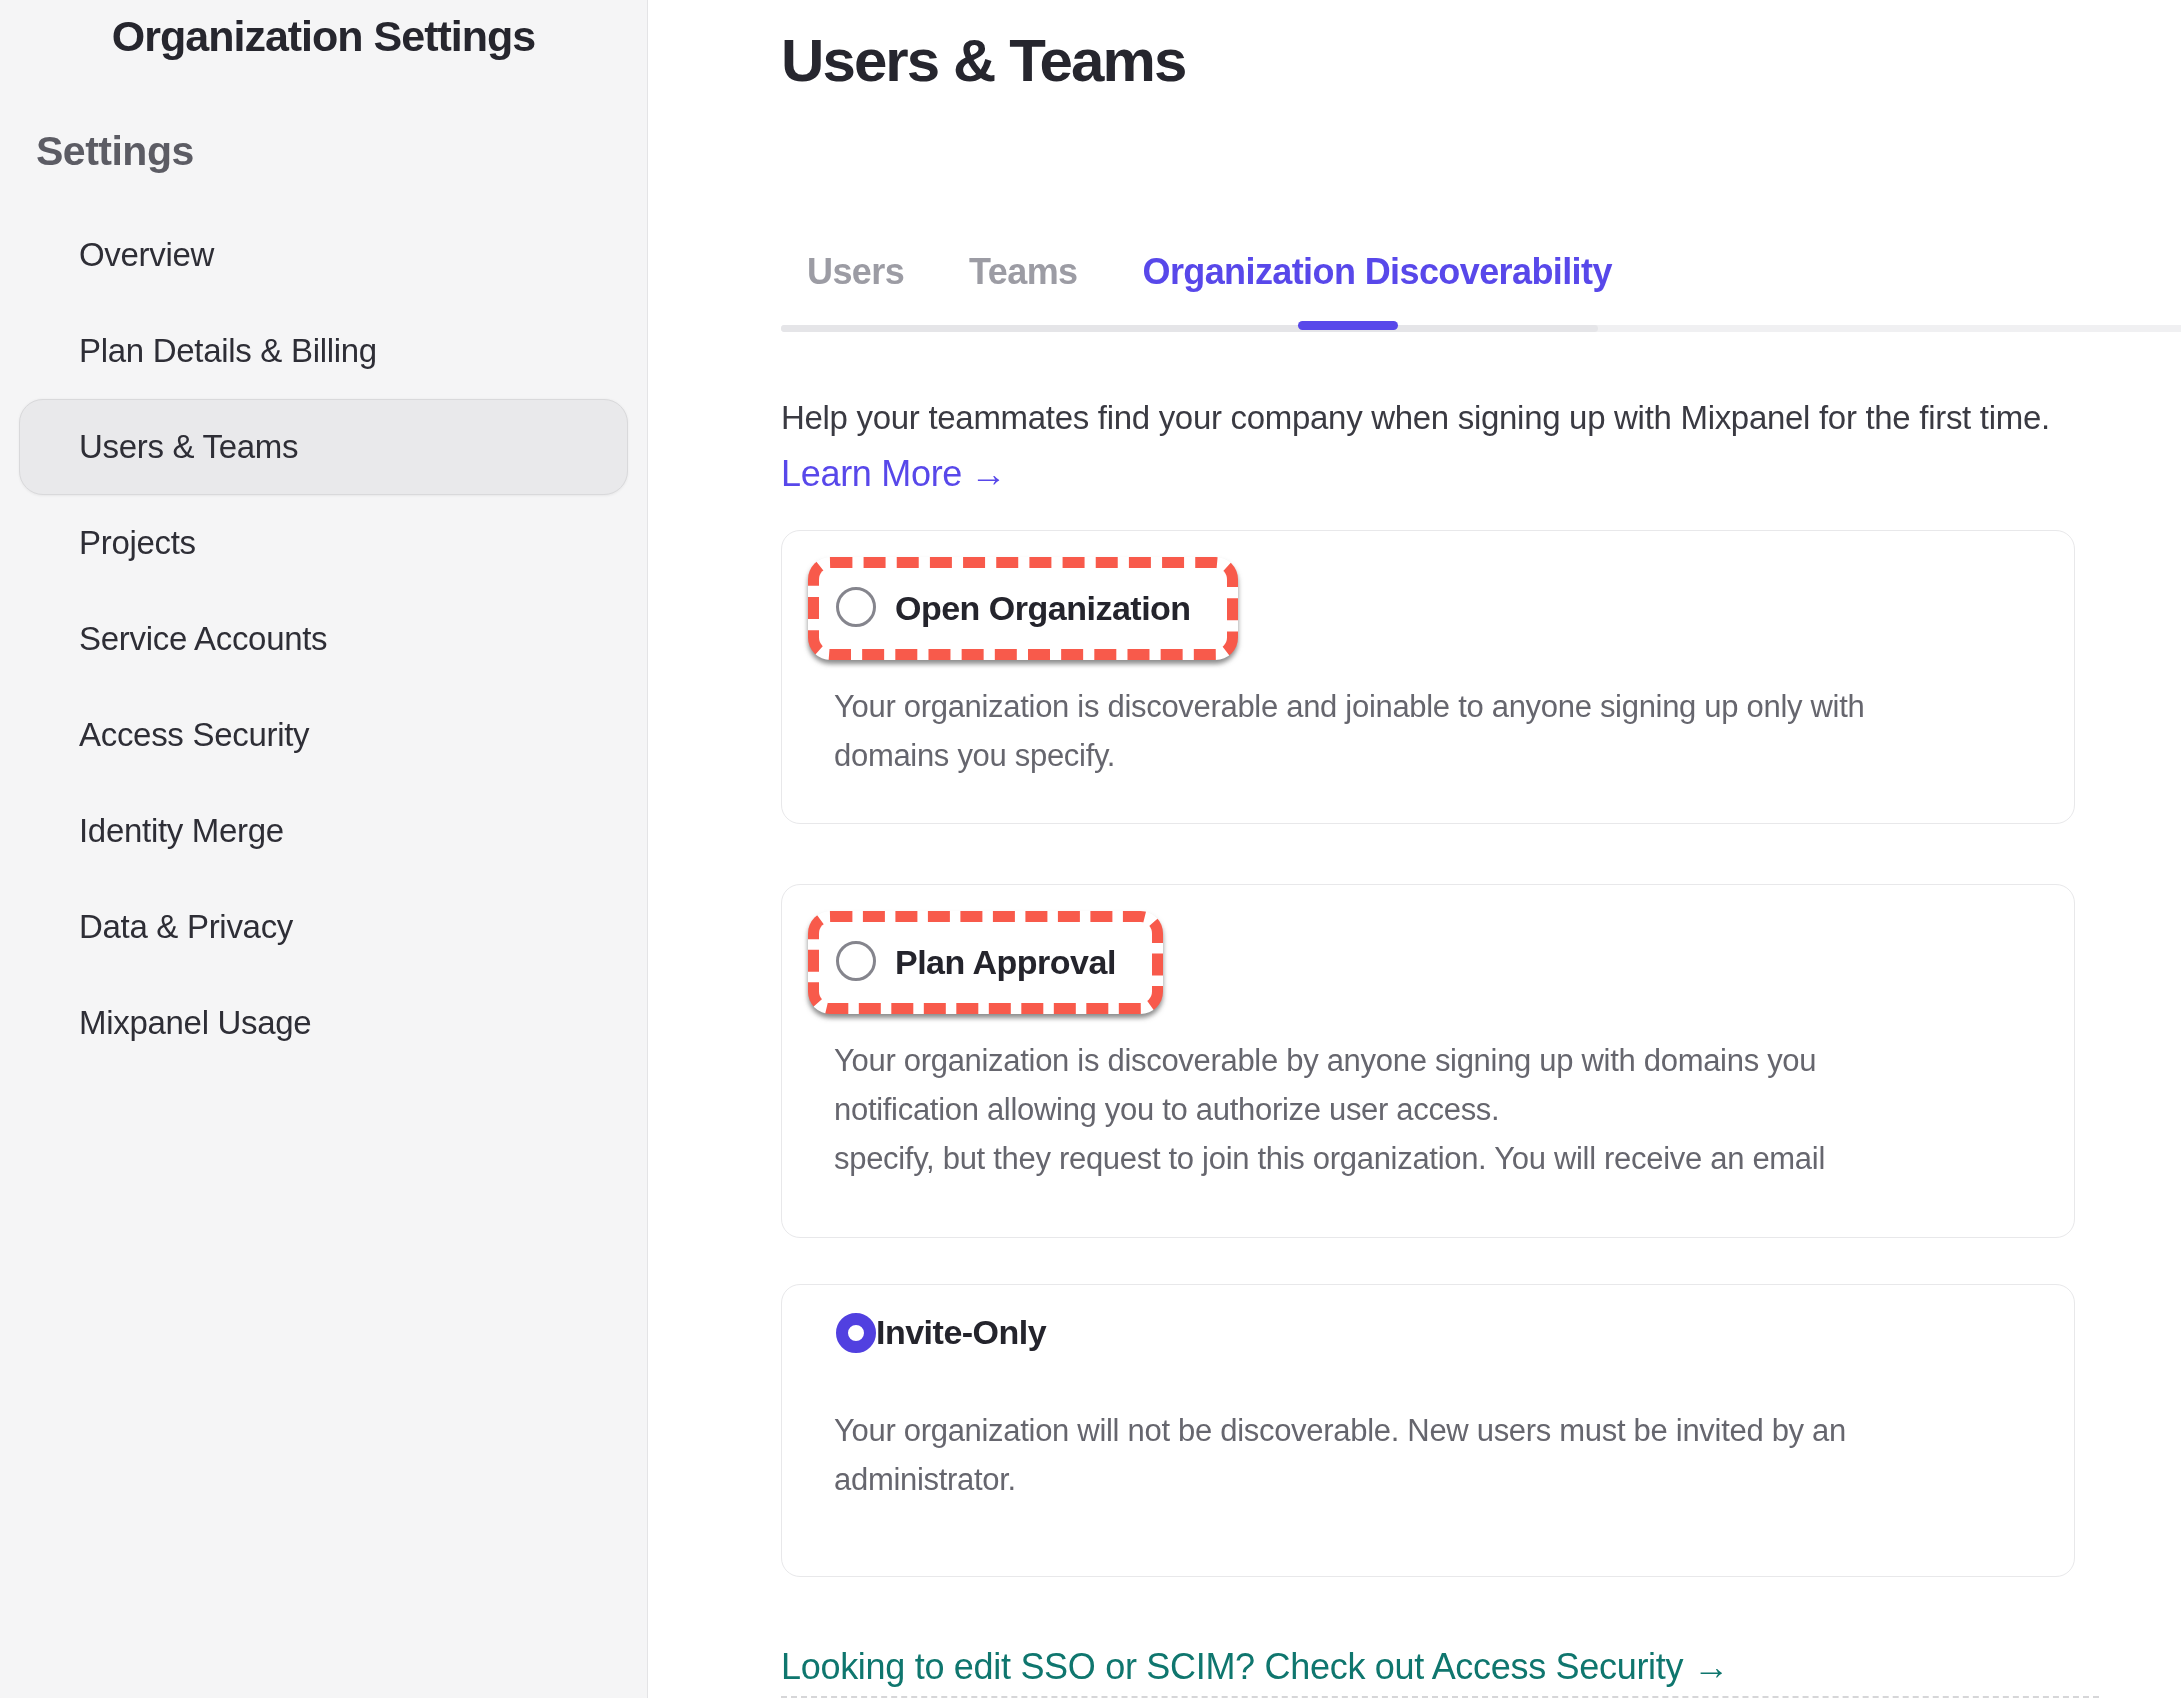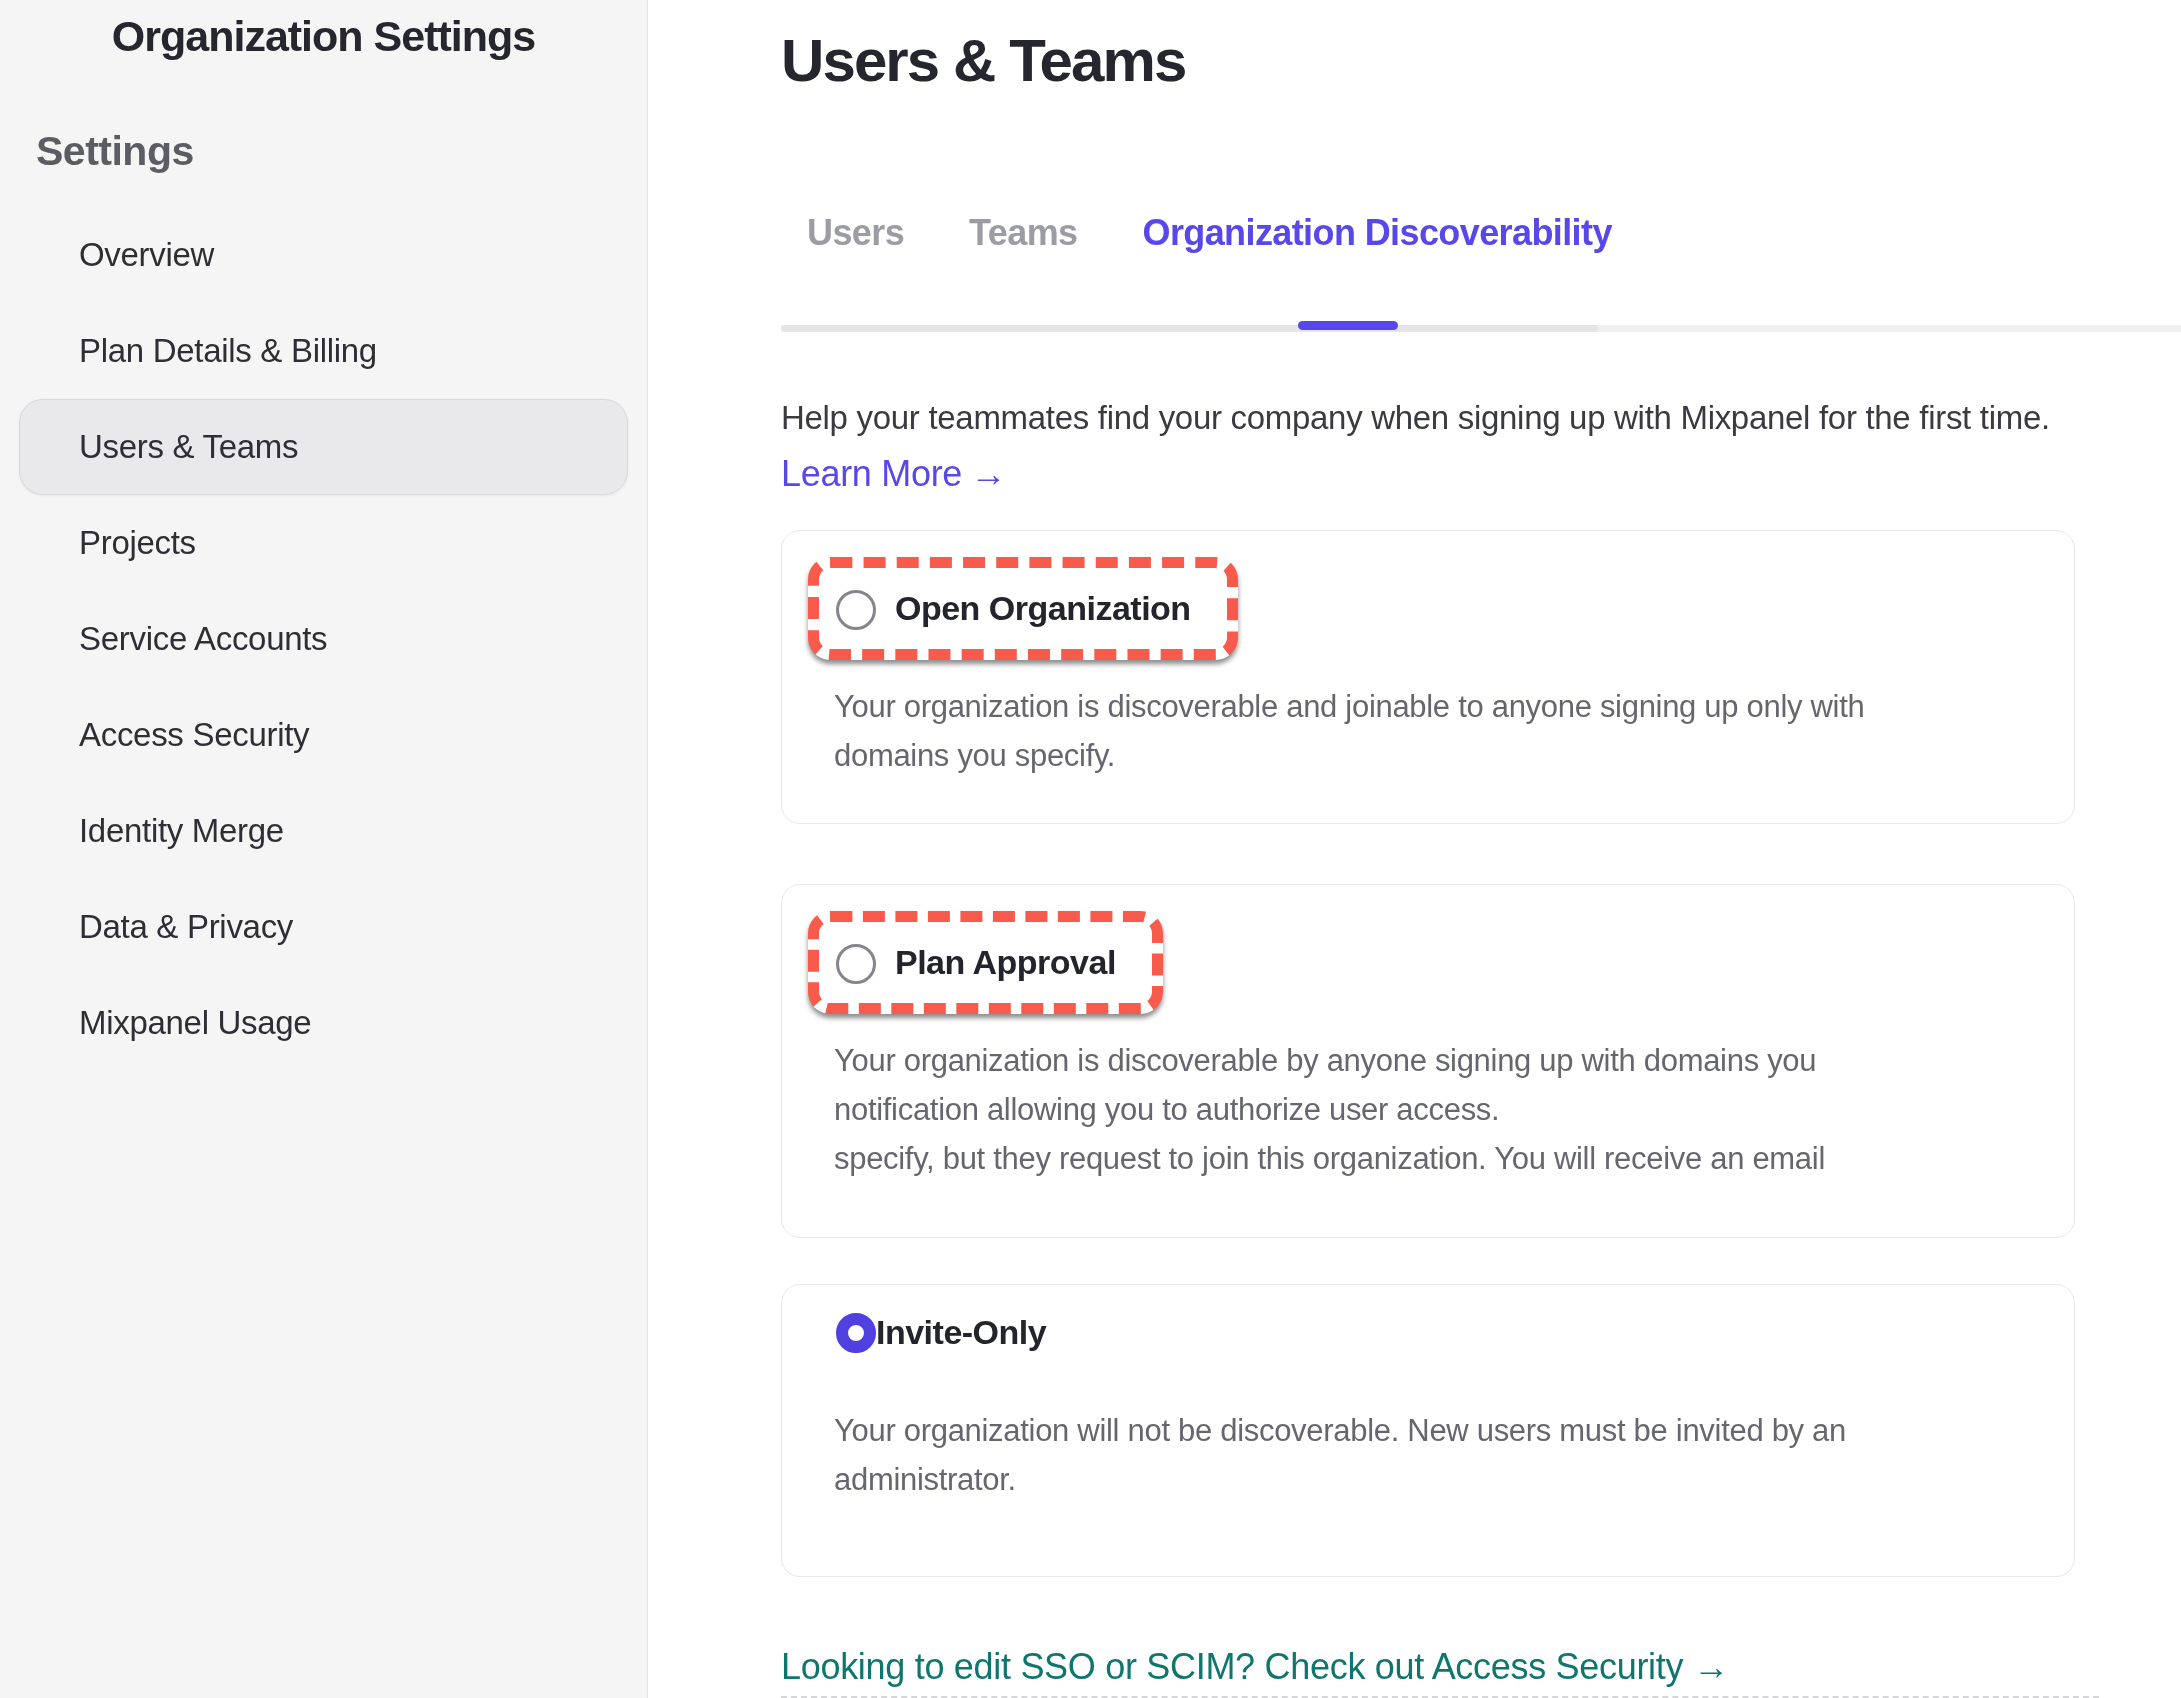--- a/index.html
+++ b/index.html
@@ -49,21 +49,21 @@
     padding: 24px 107px 0 133px;
     position: relative; background: #ffffff;
   }
   .page-title {
     font-size: 60px; font-weight: bold; letter-spacing: -1.9px;
     color: #26262e; line-height: 74px;
   }
 
   .tabs {
     margin-top: 112px; position: relative; height: 122px;
-    display: flex; align-items: flex-start; gap: 65px;
+    display: flex; align-items: center; gap: 65px;
   }
   .tab {
     font-size: 36px; font-weight: 600; letter-spacing: -0.6px;
     line-height: 45px; color: #9c9ca4; cursor: pointer; white-space: nowrap;
   }
   .tab:first-child { margin-left: 26px; }
   .tab.active { color: #5848ea; }
   .tabline-light {
     position: absolute; bottom: 0; left: 0; right: -107px; height: 6.9px;
     background: #f0f0f2; border-radius: 3.4px;
@@ -89,21 +89,21 @@
 
   .card {
     width: 1294px; border: 1.7px solid #e8e8ea; border-radius: 19px;
     background: #ffffff;
   }
   .card-1 { margin-top: 34px; height: 294px; }
   .card-2 { margin-top: 60px; height: 354px; }
   .card-3 { margin-top: 46px; height: 293px; }
 
   .hl-box {
-    display: inline-flex; align-items: flex-end; gap: 19px;
+    display: inline-flex; align-items: flex-start; gap: 19px;
     margin: 26px 0 0 26px;
     padding: 19px 36px 19px 17px;
     border: 11.2px dashed #f85a4b; border-radius: 22.4px;
     filter: drop-shadow(0.9px 4.3px 2.6px rgba(45,45,45,0.55));
     background: #ffffff;
   }
   .radio-row {
     display: inline-flex; align-items: center; 
     margin: 26px 0 0 54px; cursor: pointer;
   }

